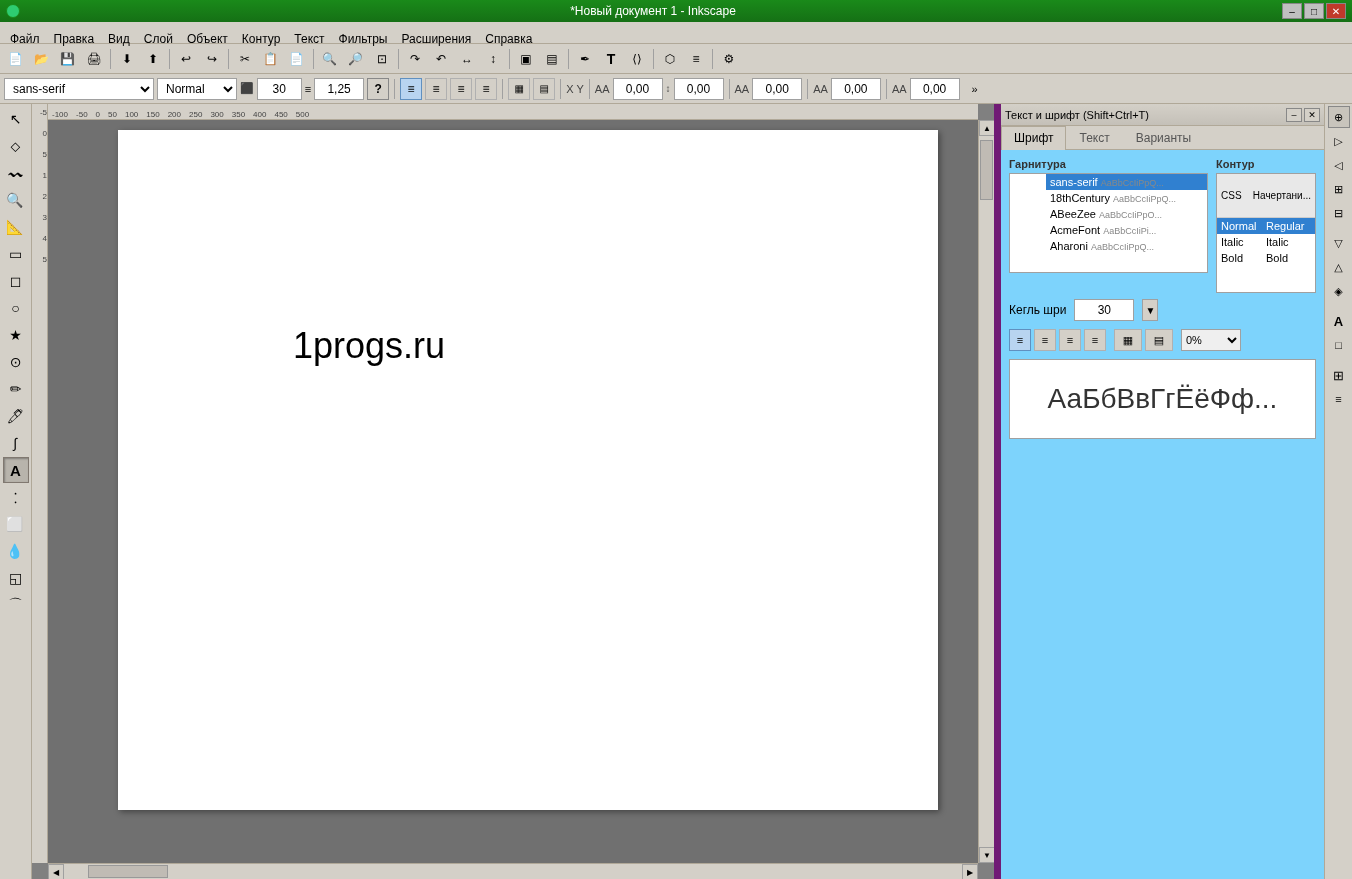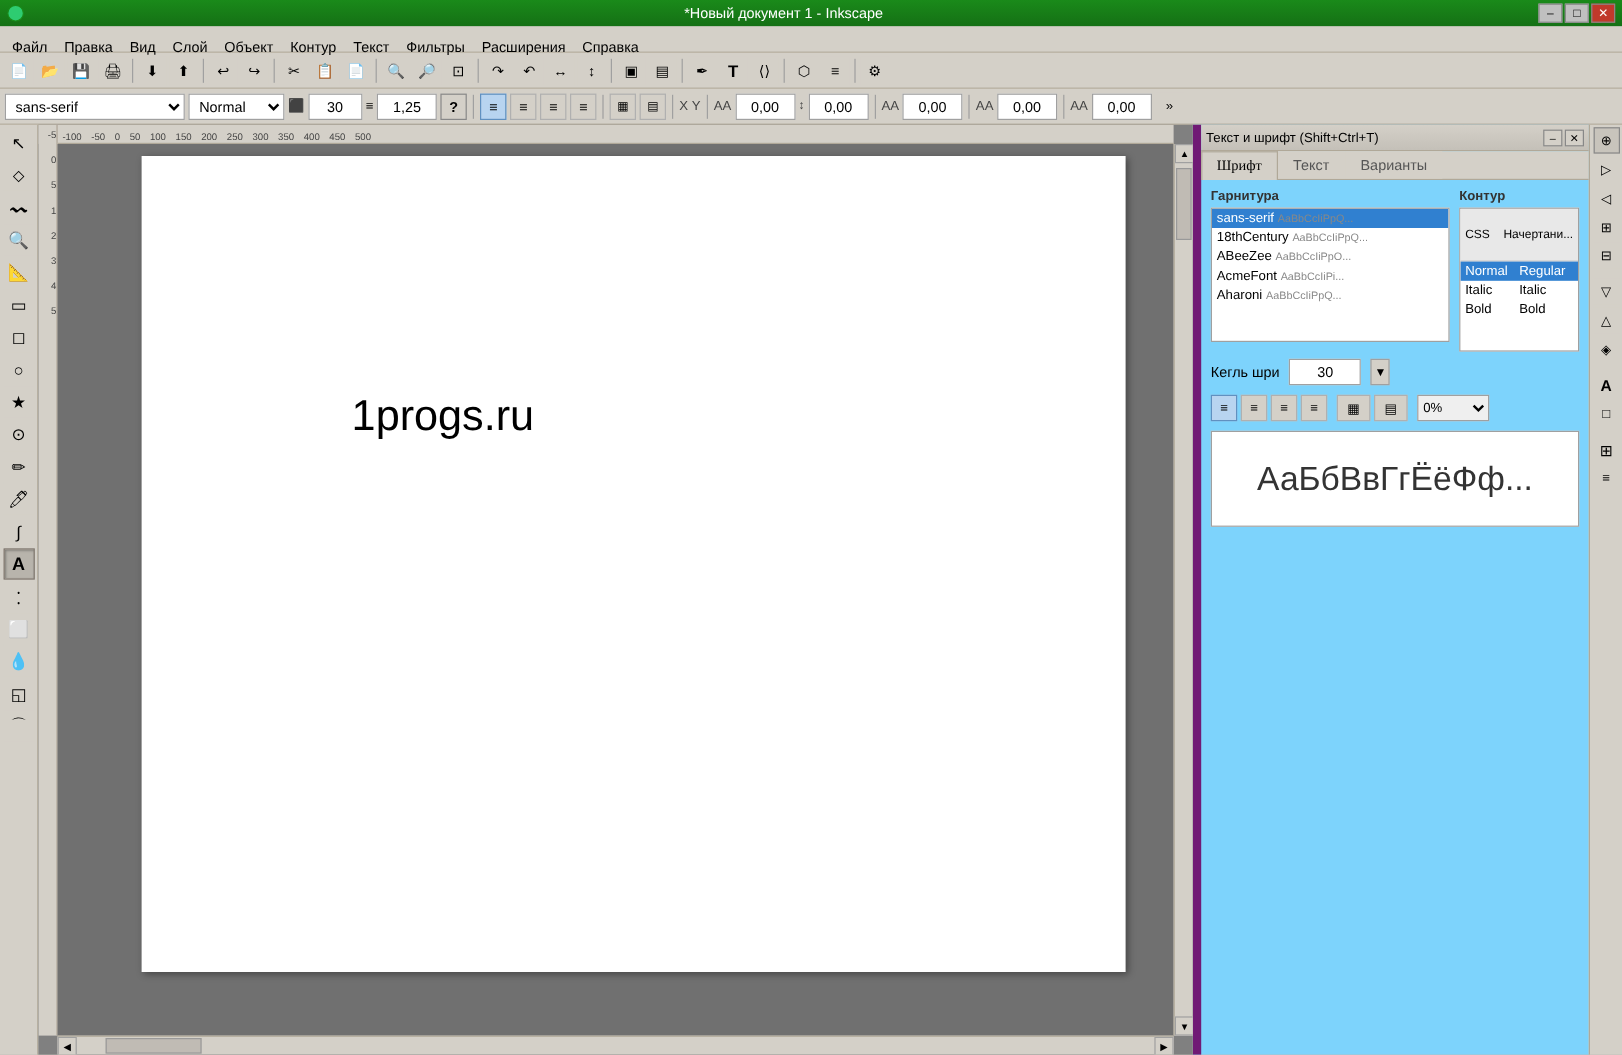--- a/index.html
+++ b/index.html
@@ -222,33 +222,33 @@
       cursor: pointer;
       border: 1px solid transparent;
       border-bottom: none;
       background: #d4d0c8;
     }
     .dialog-tab.active {
       background: #d4d0c8;
       border-color: #b0a898;
       border-bottom-color: #d4d0c8;
       margin-bottom: -1px;
-      font-family: Liberation Serif, serif;
     }
     .dialog-tab:not(.active) { color: #555; }
 
     #dialog-content {
       padding: 8px;
       flex: 1;
       overflow-y: auto;
     }
     .font-list-box {
       border: 1px solid #a0a0a0; background: white;
-      height: 112px; overflow-y: scroll;
+      height: 100px; overflow-y: scroll;
       font-size: 11px;
+      padding-left: 36px;
     }
     .font-list-item { padding: 2px 4px; cursor: pointer; }
     .font-list-item.selected { background: #3080d0; color: white; }
     .style-list-box {
       border: 1px solid #a0a0a0; background: white;
       height: 120px; overflow-y: scroll; width: 100px;
       font-size: 11px;
     }
     .style-list-item { padding: 2px 4px; cursor: pointer; }
     .style-list-item.selected { background: #3080d0; color: white; }

